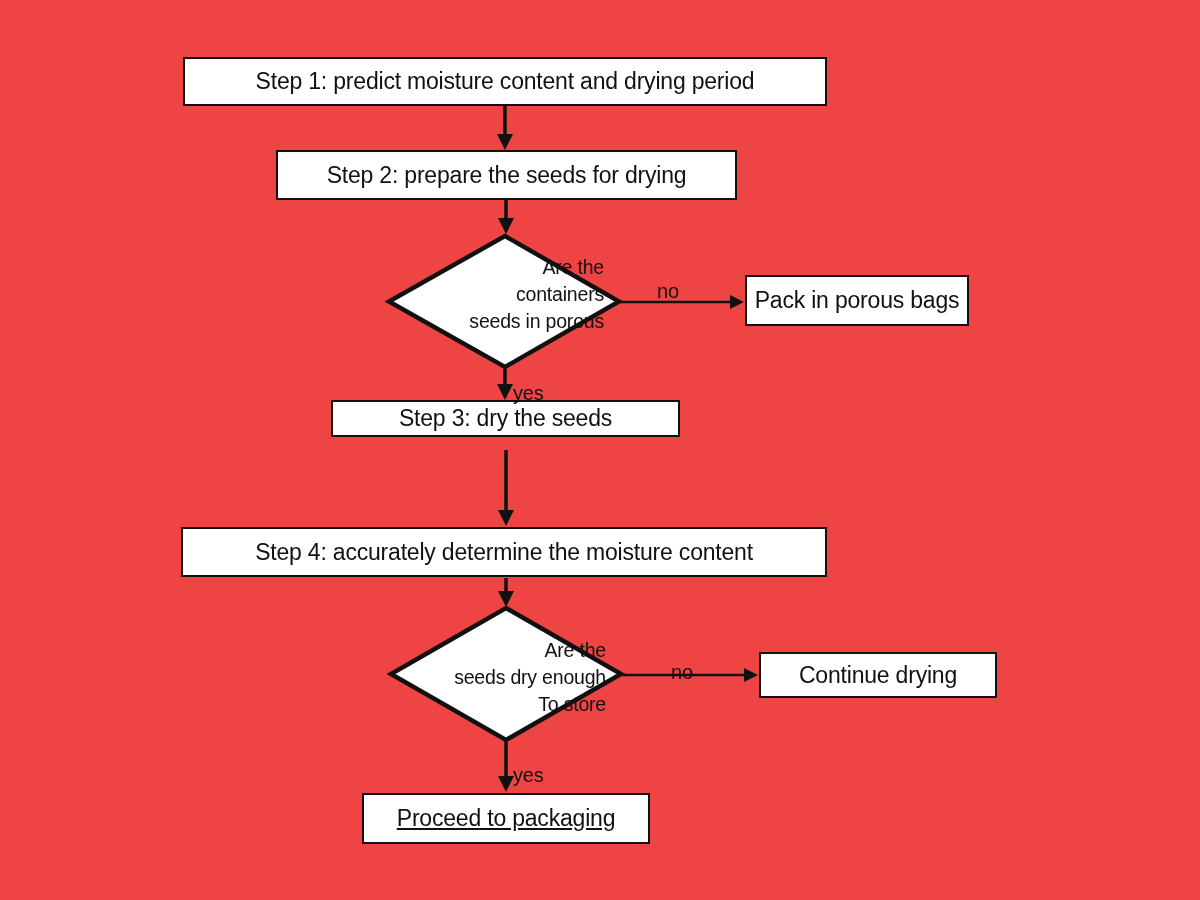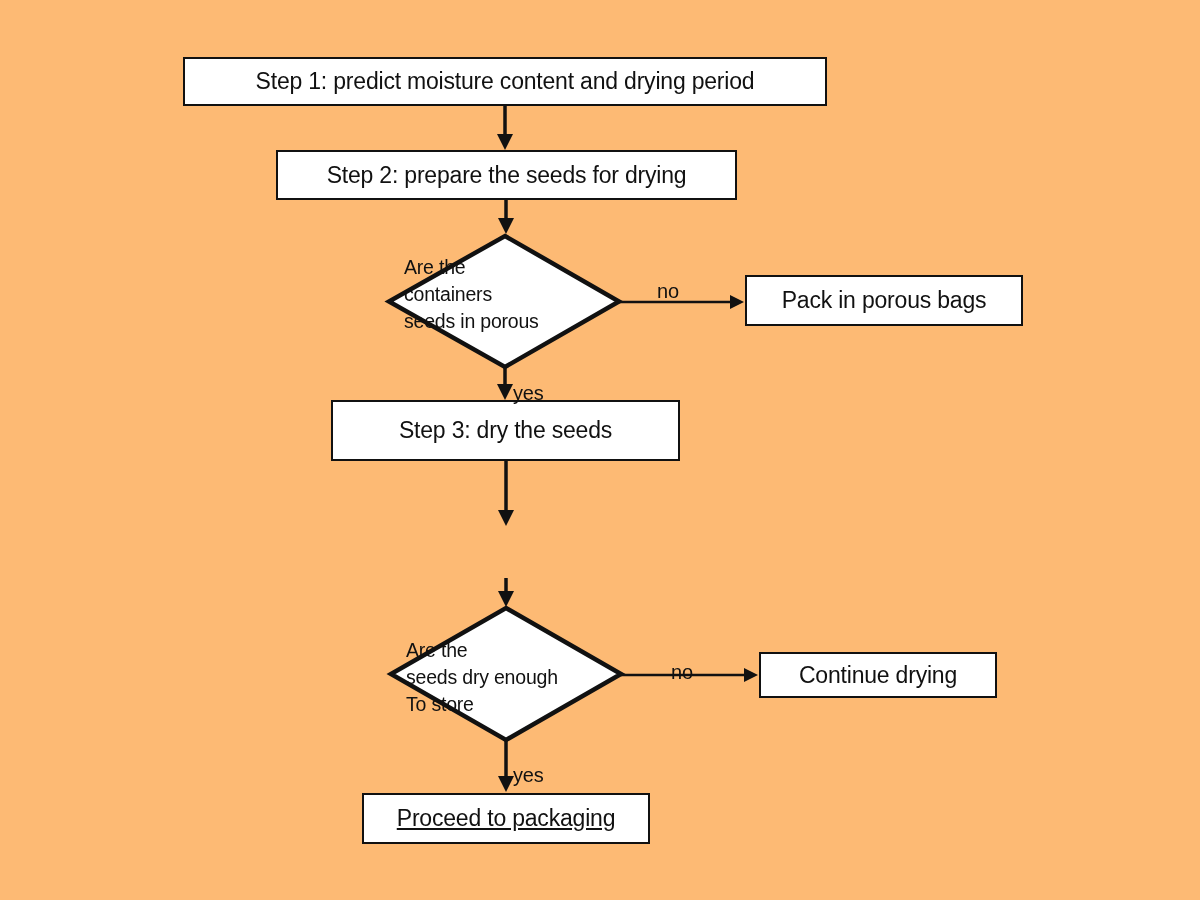--- a/index.html
+++ b/index.html
@@ -4,21 +4,21 @@
 <style>
   html, body {
     margin: 0;
     padding: 0;
     background: #ffffff;
   }
   .canvas {
     position: relative;
     width: 1200px;
     height: 900px;
-    background: #fdba74;
+    background: #ef4444;
     font-family: "Liberation Sans", sans-serif;
     color: #111111;
     overflow: hidden;
   }
   .connector-layer {
     position: absolute;
     left: 0;
     top: 0;
     width: 1200px;
     height: 900px;
@@ -42,21 +42,21 @@
     background: #ffffff;
     display: flex;
     align-items: center;
     justify-content: center;
     font-size: 23px;
     letter-spacing: -0.2px;
     white-space: nowrap;
   }
   .diamond-text {
     position: absolute;
-    text-align: left;
+    text-align: right;
     font-size: 19.5px;
     line-height: 27px;
     letter-spacing: -0.2px;
   }
   .edge-label {
     position: absolute;
     font-size: 20px;
     letter-spacing: -0.2px;
     margin-top: 17px;
   }
@@ -110,24 +110,25 @@
     <g>
       <line class="vline" x1="506" y1="741" x2="506" y2="777"></line>
       <polygon class="head" points="498,776 514,776 506,792"></polygon>
     </g>
   </svg>
 
   <div class="node" style="left:183px; top:57px; width:644px; height:49px;">Step 1: predict moisture content and drying period</div>
 
   <div class="node" style="left:276px; top:150px; width:461px; height:50px;">Step 2: prepare the seeds for drying</div>
 
-  <div class="node" style="left:745px; top:275px; width:278px; height:51px;">Pack in porous bags</div>
+  <div class="node" style="left:745px; top:275px; width:224px; height:51px;">Pack in porous bags</div>
 
-  <div class="node" style="left:331px; top:400px; width:349px; height:61px;">Step 3: dry the seeds</div>
+  <div class="node" style="left:331px; top:400px; width:349px; height:37px;">Step 3: dry the seeds</div>
 
+  <div class="node" style="left:181px; top:527px; width:646px; height:50px;">Step 4: accurately determine the moisture content</div>
 
   <div class="node" style="left:759px; top:652px; width:238px; height:46px;">Continue drying</div>
 
   <div class="node" style="left:362px; top:793px; width:288px; height:51px;text-decoration:underline;">Proceed to packaging</div>
 
   <div class="diamond-text" style="left:404px; top:254px; width:200px;">
     <div>Are the</div>
     <div>containers</div>
     <div>seeds in porous</div>
   </div>

